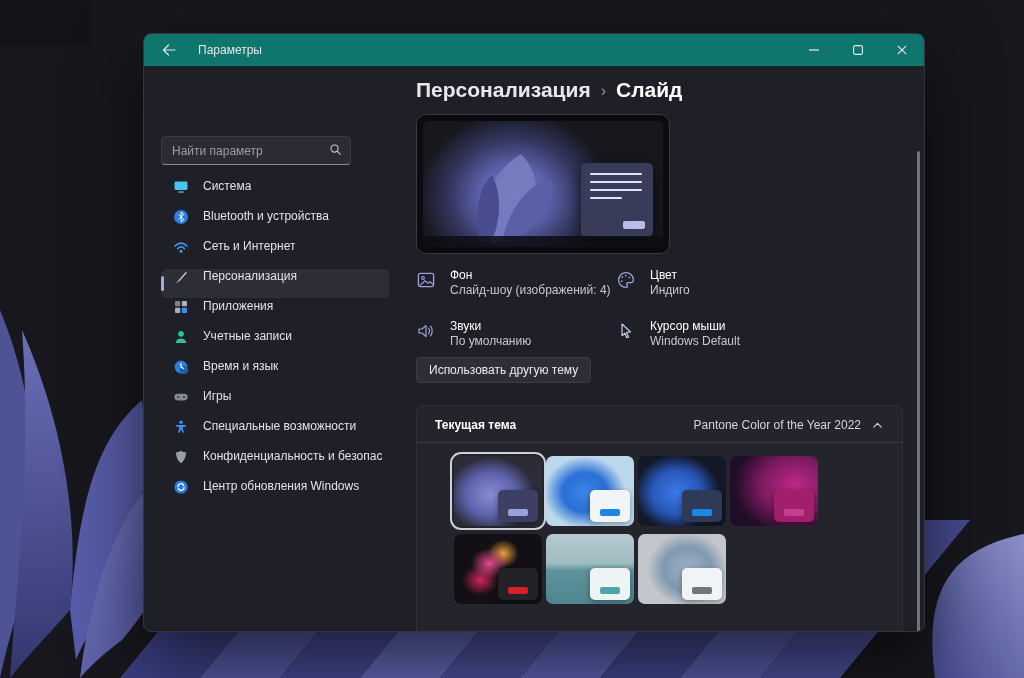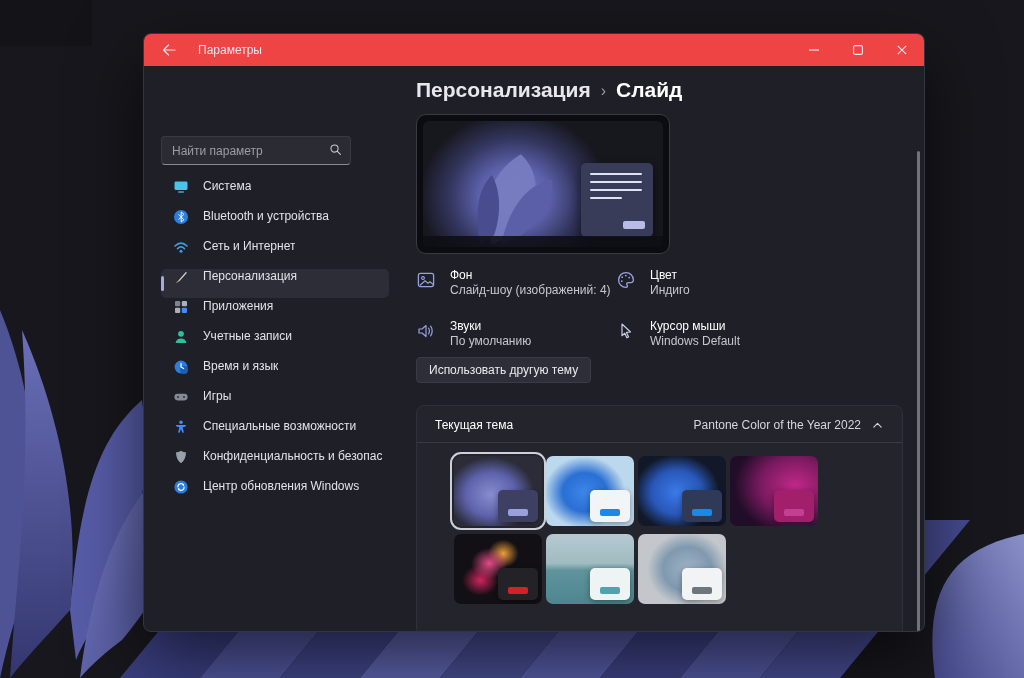--- a/index.html
+++ b/index.html
@@ -13,21 +13,21 @@
   .desktop-art{position:absolute;inset:0;z-index:0;}
   .corner-shade{position:absolute;left:0;top:0;width:92px;height:46px;background:rgba(0,0,0,.16);}
 
   
   .win{
     position:absolute;left:143px;top:33px;width:782px;height:599px;z-index:2;
     background:#1f1f27;border:1px solid #35353e;border-radius:8px;overflow:hidden;
     box-shadow:0 26px 70px rgba(0,0,0,.6);
     box-sizing:border-box;color:#eaeaee;font-size:12px;
   }
-  .titlebar{height:32px;display:flex;align-items:center;background:#ef4444;}
+  .titlebar{height:32px;display:flex;align-items:center;background:#0f766e;}
   .back-btn{width:34px;height:30px;margin-left:8px;display:flex;align-items:center;justify-content:center;border-radius:4px;cursor:default;}
   .tb-title{margin-left:12px;font-size:12px;color:#e6e6ea;}
   .tb-spacer{flex:1}
   .ctrl{width:44px;height:32px;display:flex;align-items:center;justify-content:center;}
 
   .content{display:flex;height:calc(100% - 32px);position:relative;}
 
   
   .sidebar{width:250px;flex:0 0 250px;padding:70px 0 0 17px;box-sizing:border-box;}
   .search-wrap{position:relative;width:190px;border-radius:14px;}
@@ -72,21 +72,21 @@
   .d-value{color:#c7c7d0;line-height:15px;}
 
   .browse-btn{margin-top:8px;display:inline-block;background:#2e2e38;border:1px solid #3b3b45;
     color:#eaeaee;font-size:12px;padding:5px 12px;border-radius:4px;font-family:inherit;}
 
   
   .card{margin-top:22px;width:487px;height:232px;background:#24242d;border:1px solid #30303a;
     border-radius:8px;box-sizing:border-box;}
   .card-head{display:flex;justify-content:space-between;align-items:center;padding:12px 18px 10px 18px;
     border-bottom:1px solid #3a3a43;}
-  .ct-title{font-weight:400;color:#fff;margin-bottom:0;}
+  .ct-title{font-weight:700;color:#fff;margin-bottom:0;}
   .ct-sub{font-size:11px;color:#a6a6b0;max-width:330px;line-height:14px;}
   .pack{display:flex;align-items:center;gap:10px;color:#d6d6dd;}
   .card-body{padding:13px 0 0 37px;}
   .thumb-row{display:flex;gap:4px;margin-bottom:8px;}
   .thumb{position:relative;width:88px;height:70px;border-radius:7px;overflow:hidden;}
   .thumb.sel{outline:2px solid #cdd0d8;outline-offset:2px;}
   .mini{position:absolute;right:4px;bottom:4px;width:40px;height:32px;border-radius:5px;box-shadow:0 2px 6px rgba(0,0,0,.35);}
   .mini-pill{position:absolute;left:50%;transform:translateX(-50%);bottom:6px;width:20px;height:7px;border-radius:2px;}
 
   .t1{background:radial-gradient(56px 48px at 42% 55%, #888dd0 0%, #5d62ac 45%, #2c2c38 78%),#222230;}

